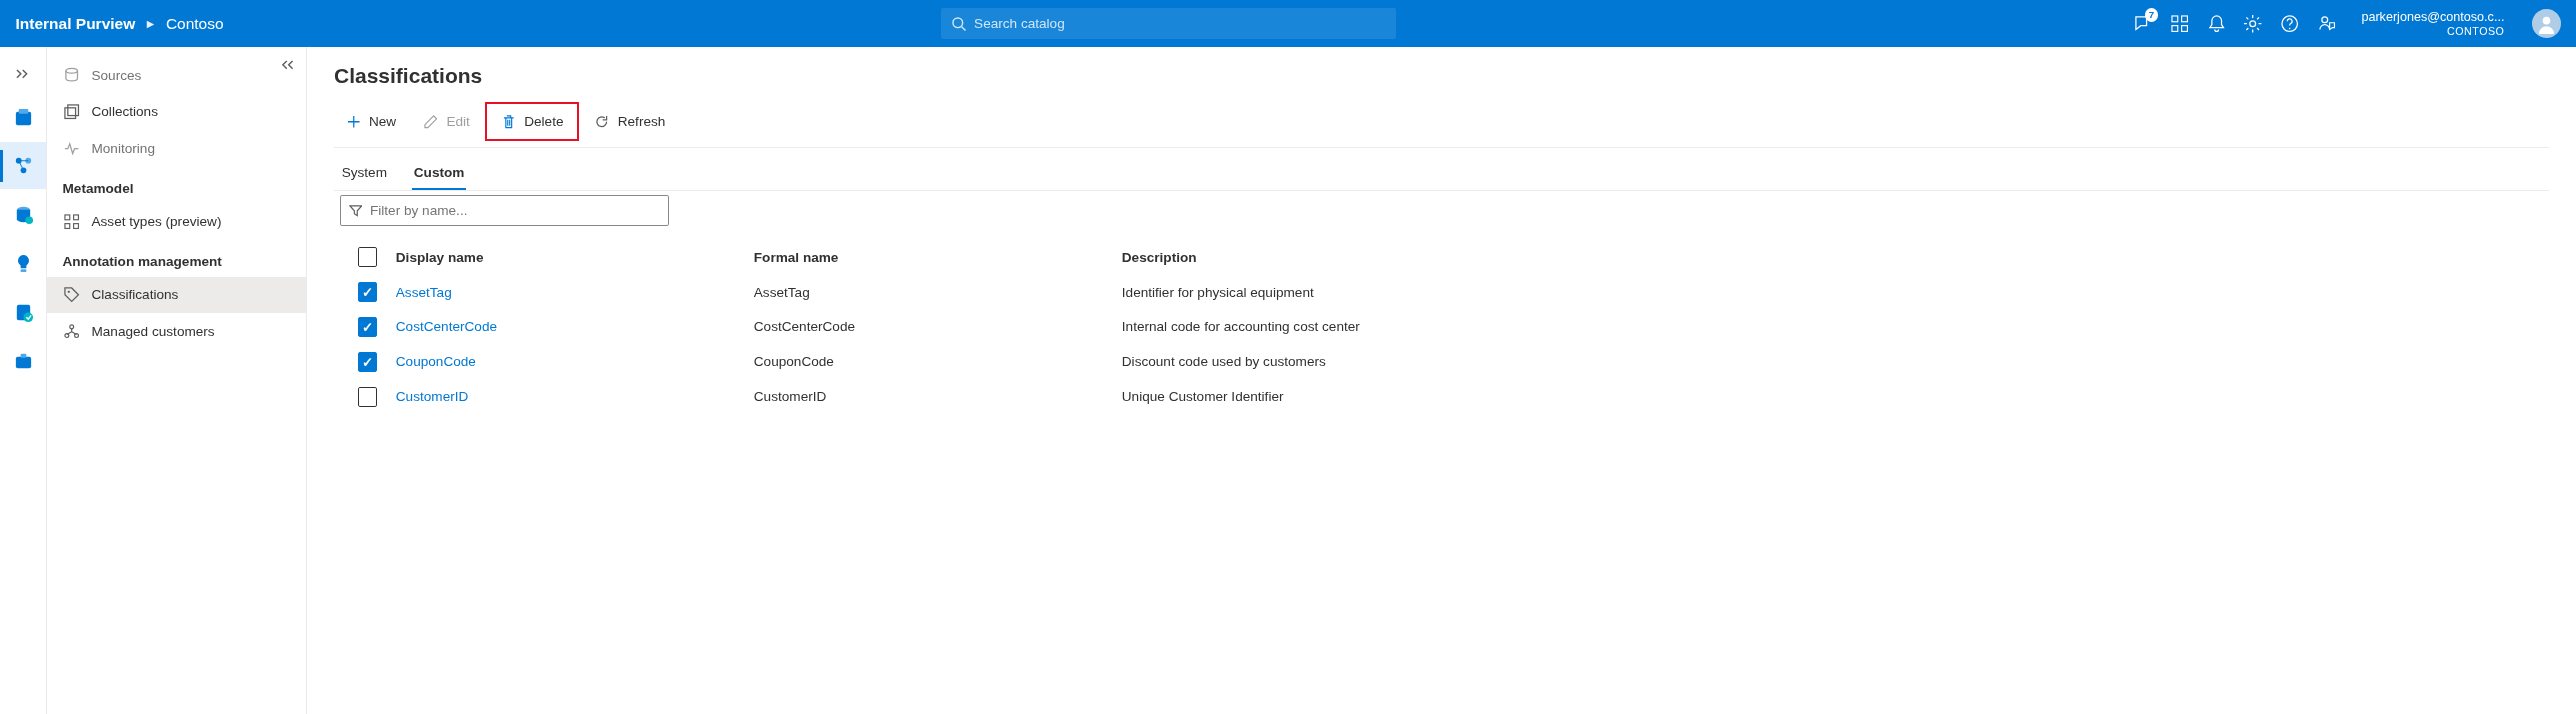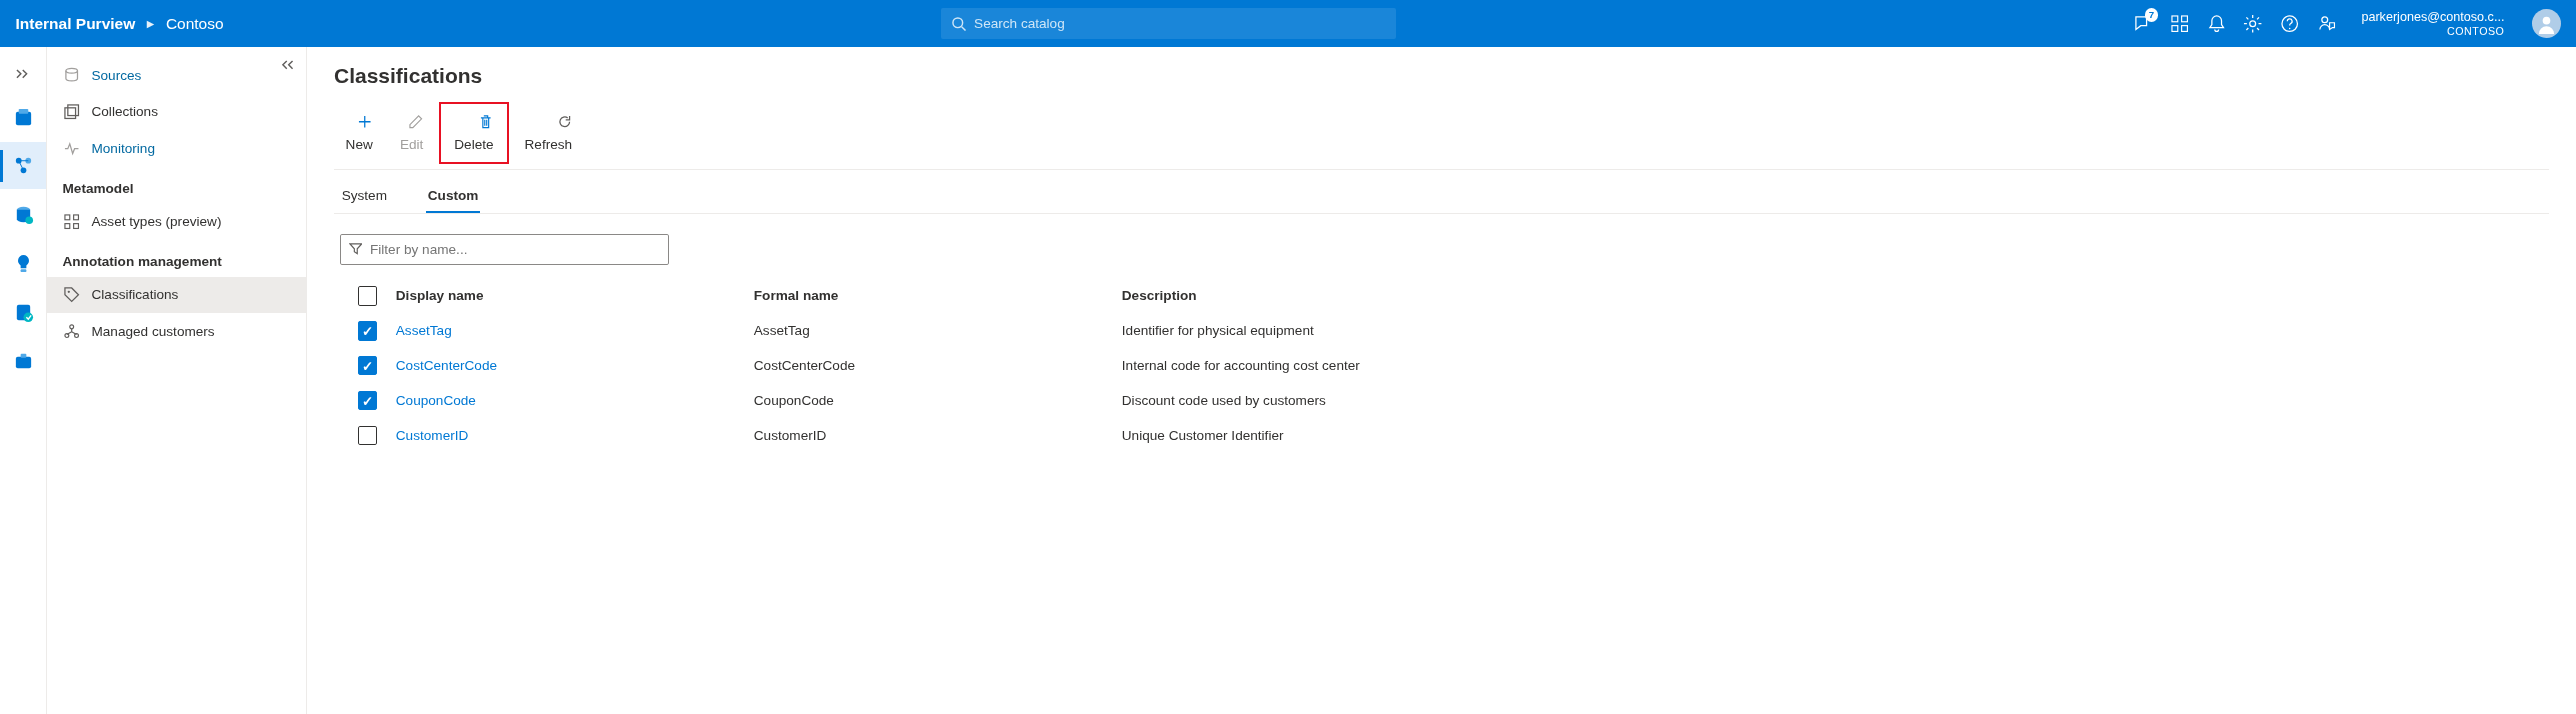--- a/index.html
+++ b/index.html
@@ -27,32 +27,32 @@
   .layout { display: flex; height: calc(100vh - 47px); }
   .rail { width: 47px; border-right: 1px solid #edebe9; display: flex; flex-direction: column; align-items: center; padding-top: 9.7px; gap: 1.9px; background:#fff;}
   .rail-expand { height: 35px; width:100%; display:flex; align-items:center; justify-content:center; cursor:pointer; }
   .rail-item { width: 100%; height: 47px; display: flex; align-items: center; justify-content: center; cursor: pointer; position:relative;}
   .rail-item.active { background: #e1eefb; }
   .rail-item.active::before { content:""; position:absolute; left:0; top:7.8px; bottom:7.8px; width:2.9px; background:#0078d4;}
   
   .sidebar { width: 260px; border-right: 1px solid #edebe9; padding-top: 9.7px; position: relative; }
   .sidebar-collapse { position: absolute; top: 11.6px; right: 11.6px; cursor:pointer; }
   .sidebar-item { display: flex; align-items: center; gap: 11.6px; padding: 9.7px 15.5px; cursor: pointer; font-size: 13.6px; color: #323130;}
-  .sidebar-item.disabled { color: #0369a1; }
+  .sidebar-item.disabled { color: #737373; }
   .sidebar-item.active { background: #edebe9; }
   .sidebar-heading { padding: 13.6px 15.5px 7.8px; font-weight: 600; font-size: 13.6px; color: #323130; }
   
   .main { flex: 1; padding: 17.4px 27px; overflow:auto;}
   .page-title { font-size: 21px; font-weight: 600; margin-bottom: 13.6px; }
   .toolbar { display: flex; align-items: center; gap: 3.9px; border-bottom: 1px solid #edebe9; padding-bottom: 5.8px; margin-bottom: 0;}
-  .tool-btn { display: flex; align-items: flex-end; gap: 7.8px; padding: 7.8px 11.6px; cursor: pointer; font-size: 13.6px; color: #323130; border-radius:1.9px;flex-direction:column;}
+  .tool-btn { display: flex; align-items: flex-end; gap: 7.8px; padding: 7.8px 11.6px; cursor: pointer; font-size: 13.6px; color: #323130; border-radius:1.9px;}
   .tool-btn.disabled { color: #a19f9d; cursor: default; }
   .highlight-box { border: 2.9px solid #e81123; padding: 1.9px 1.9px; }
   
-  .tabs { display: flex; gap: 37px; padding: 9.7px 5.8px 0; border-bottom: 1px solid #edebe9; margin-bottom: 20px;}
+  .tabs { display: flex; gap: 23px; padding: 9.7px 5.8px 0; border-bottom: 1px solid #edebe9; margin-bottom: 4px;}
   .tab { padding: 7.8px 1.9px; cursor: pointer; font-size: 13.6px; color: #323130; border-bottom: 2.9px solid transparent;}
   .tab.active { font-weight: 700; border-bottom-color: #0078d4; }
   
   .filter-box { width: 329px; height: 31px; border: 1px solid #8a8886; border-radius: 1.9px; display: flex; align-items: center; padding: 0 7.8px; gap: 7.8px; margin-bottom: 13.6px; margin-left:5.8px;}
   .filter-box input { border: none; outline: none; font-size: 13.6px; flex: 1; }
   
   .table { width: 100%; }
   .thead, .trow { display: flex; align-items: center; padding: 7.8px 5.8px; }
   .thead { font-weight: 600; color:#323130;}
   .col-check { width: 56px; display:flex; justify-content:center;}

